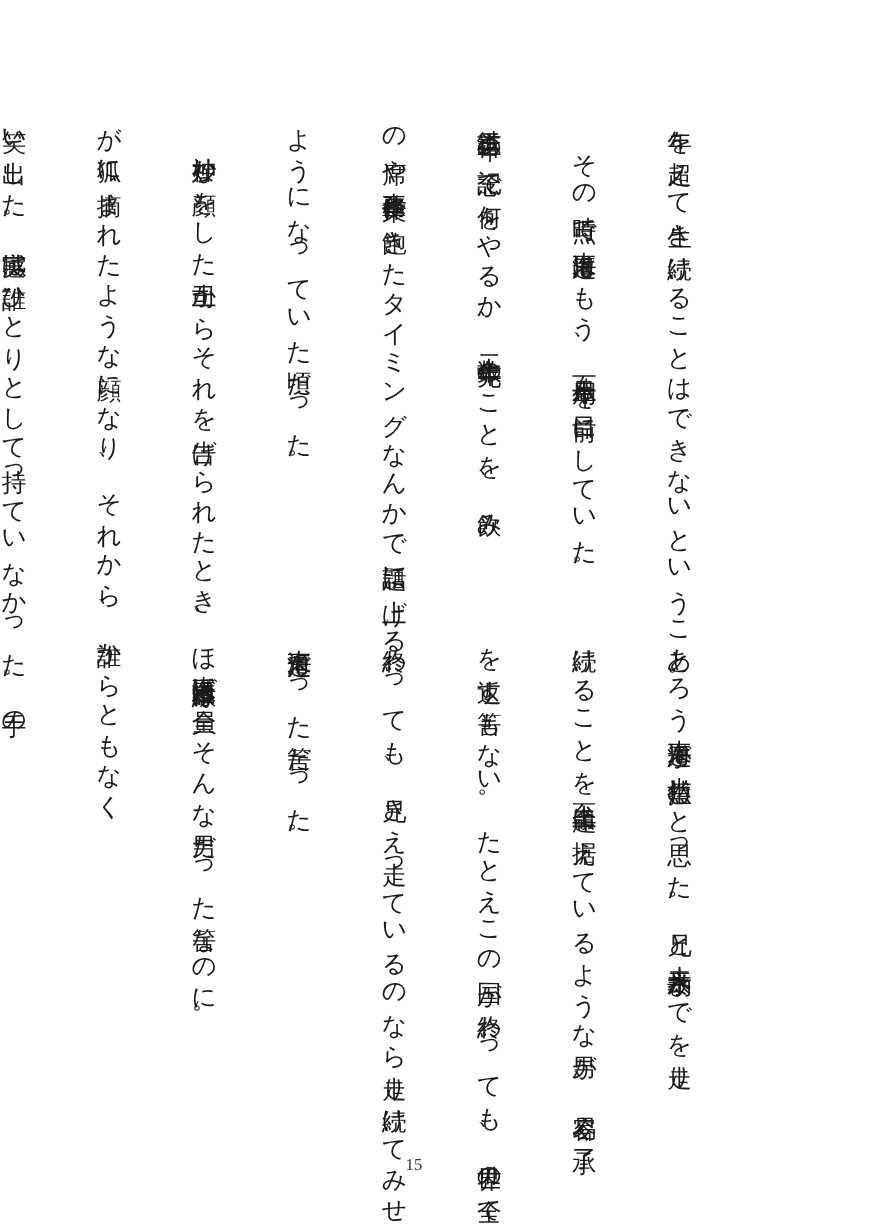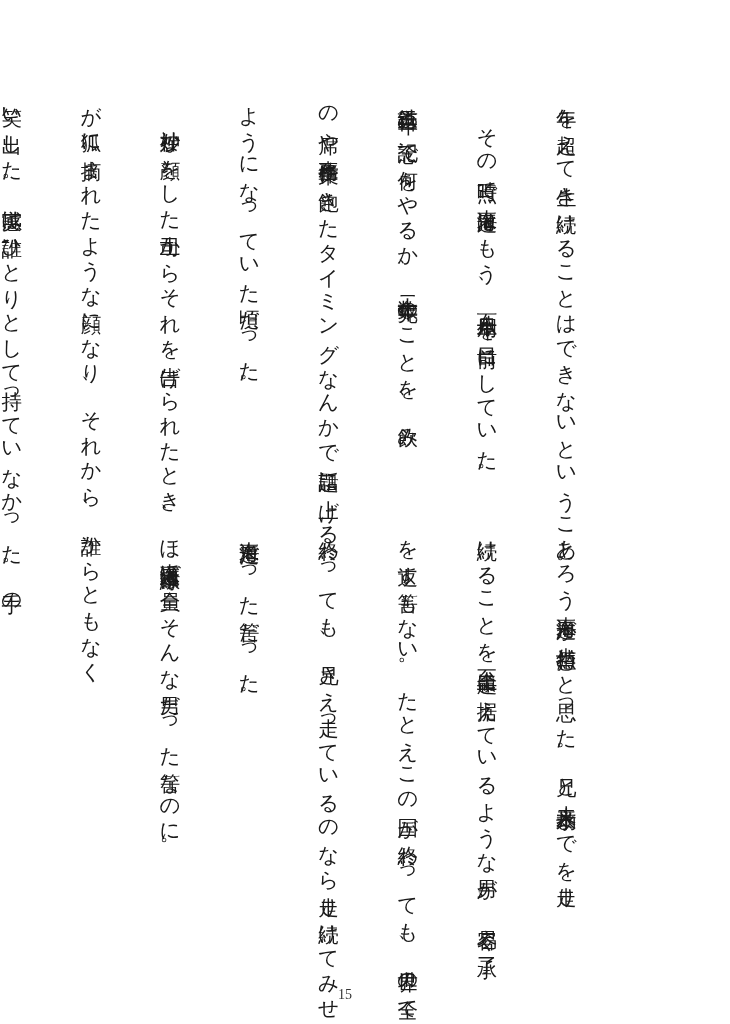--- a/index.html
+++ b/index.html
@@ -12,21 +12,21 @@
     font-size: 20.5px;
     line-height: 26.4px;
     letter-spacing: 1.8px;
     white-space: pre;
     text-orientation: mixed;
   }
   #top-block { right: 98px; top: 92px; height: 410px; width: 560px; }
   #bottom-block { right: 98px; top: 525px; height: 415px; width: 560px; }
   .col { display: block; }
   .page-number {
-    position: absolute; left: 0; width: 690px; top: 987px;
+    position: absolute; left: 0; width: 690px; top: 964px;
     text-align: center; font-size: 14px; color: #333;
     font-family: "Liberation Serif", serif;
   }
 </style>
 </head>
 <body>
 
 <div id="top-block" class="block">
   <span class="col">年を超えて生き続けることはできないということ。</span>
   <span class="col">　その時点で東海道はもう、百八十周年を目前にしていた。</span>

